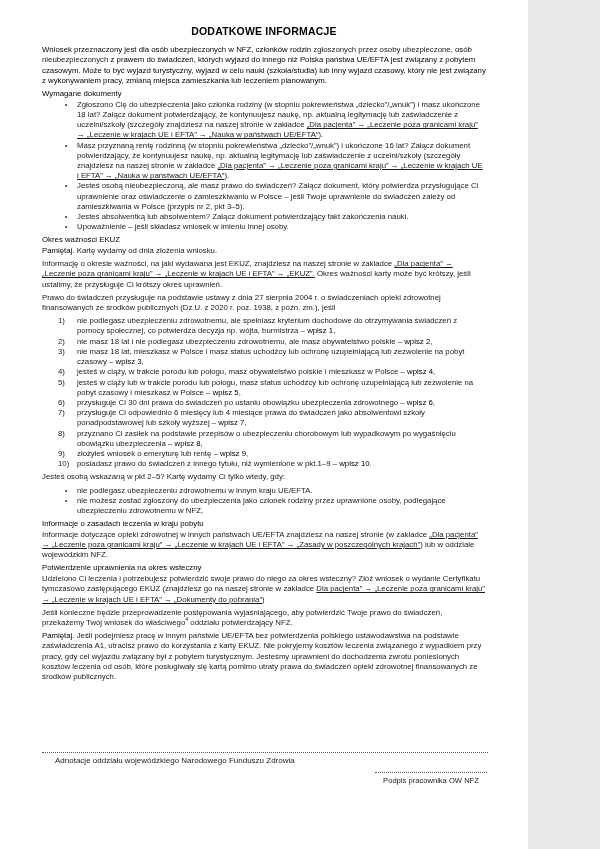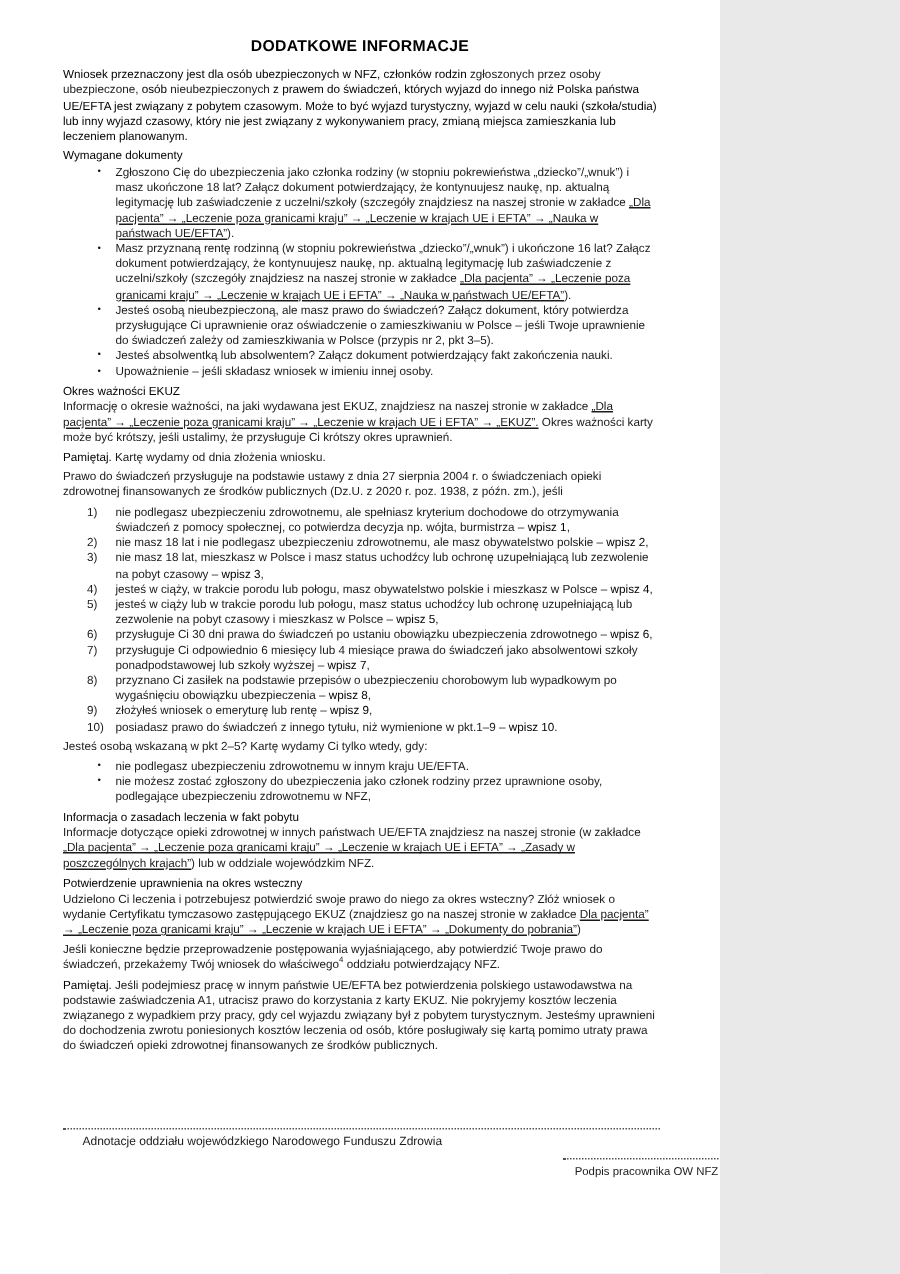--- a/index.html
+++ b/index.html
@@ -1,18 +1,18 @@
 <!DOCTYPE html>
 <html lang="pl"><head>
 <meta charset="utf-8">
 <style>
   html,body{margin:0;padding:0;background:#e9e9e9;}
   .page{
     position:relative;
-    width:480px;height:849px;
+    width:528px;height:849px;
     background:#ffffff;
     box-sizing:border-box;
     padding:26px 42px 0 42px;
     font-family:"Liberation Sans","DejaVu Sans",sans-serif;
     font-size:7.8px;
     line-height:10.2px;
     color:#1a1a1a;
     overflow:hidden;
   }
   .doc-title{
@@ -94,22 +94,22 @@
         <div class="li">
           <span class="marker">•</span>
           <span class="content"><span class="">Jesteś absolwentką lub absolwentem? Załącz dokument potwierdzający fakt zakończenia nauki.</span></span>
         </div>
         <div class="li">
           <span class="marker">•</span>
           <span class="content"><span class="">Upoważnienie – jeśli składasz wniosek w imieniu innej osoby.</span></span>
         </div>
       </div>
       <div class="heading">Okres ważności EKUZ</div>
+      <div class="para"><span class="b ">Pamiętaj.</span><span class=""> Kartę wydamy od dnia złożenia wniosku.</span></div>
       <div class="para"><span class="">Informację o okresie ważności, na jaki wydawana jest EKUZ, znajdziesz na naszej stronie w zakładce </span><span class="u ">„Dla pacjenta” → „Leczenie poza granicami kraju” → „Leczenie w krajach UE i EFTA” → „EKUZ”.</span><span class=""> Okres ważności karty może być krótszy, jeśli ustalimy, że przysługuje Ci krótszy okres uprawnień.</span></div>
-      <div class="para"><span class="b ">Pamiętaj.</span><span class=""> Kartę wydamy od dnia złożenia wniosku.</span></div>
       <div class="para"><span class="">Prawo do świadczeń przysługuje na podstawie ustawy z dnia 27 sierpnia 2004 r. o świadczeniach opieki zdrowotnej finansowanych ze środków publicznych (Dz.U. z 2020 r. poz. 1938, z późn. zm.), jeśli</span></div>
       <div class="list">
         <div class="li num">
           <span class="marker">1)</span>
           <span class="content"><span class="">nie podlegasz ubezpieczeniu zdrowotnemu, ale spełniasz kryterium dochodowe do otrzymywania świadczeń z pomocy społecznej, co potwierdza decyzja np. wójta, burmistrza – </span><span class="b ">wpisz 1</span><span class="">,</span></span>
         </div>
         <div class="li num">
           <span class="marker">2)</span>
           <span class="content"><span class="">nie masz 18 lat i nie podlegasz ubezpieczeniu zdrowotnemu, ale masz obywatelstwo polskie – </span><span class="b ">wpisz 2</span><span class="">,</span></span>
         </div>
@@ -150,21 +150,21 @@
       <div class="list">
         <div class="li">
           <span class="marker">•</span>
           <span class="content"><span class="">nie podlegasz ubezpieczeniu zdrowotnemu w innym kraju UE/EFTA.</span></span>
         </div>
         <div class="li">
           <span class="marker">•</span>
           <span class="content"><span class="">nie możesz zostać zgłoszony do ubezpieczenia jako członek rodziny przez uprawnione osoby, podlegające ubezpieczeniu zdrowotnemu w NFZ,</span></span>
         </div>
       </div>
-      <div class="heading">Informacja o zasadach leczenia w fakt pobytu</div>
+      <div class="heading">Informacje o zasadach leczenia w kraju pobytu</div>
       <div class="para"><span class="">Informacje dotyczące opieki zdrowotnej w innych państwach UE/EFTA znajdziesz na naszej stronie (w zakładce </span><span class="u ">„Dla pacjenta” → „Leczenie poza granicami kraju” → „Leczenie w krajach UE i EFTA” → „Zasady w poszczególnych krajach”</span><span class="">) lub w oddziale wojewódzkim NFZ.</span></div>
       <div class="heading">Potwierdzenie uprawnienia na okres wsteczny</div>
       <div class="para"><span class="">Udzielono Ci leczenia i potrzebujesz potwierdzić swoje prawo do niego za okres wsteczny? Złóż wniosek o wydanie Certyfikatu tymczasowo zastępującego EKUZ (znajdziesz go na naszej stronie w zakładce </span><span class="u ">Dla pacjenta” → „Leczenie poza granicami kraju” → „Leczenie w krajach UE i EFTA” → „Dokumenty do pobrania”</span><span class="">)</span></div>
       <div class="para"><span class="">Jeśli konieczne będzie przeprowadzenie postępowania wyjaśniającego, aby potwierdzić Twoje prawo do świadczeń, przekażemy Twój wniosek do właściwego</span><span class="sup">4</span><span class=""> oddziału potwierdzający NFZ.</span></div>
       <div class="para"><span class="b ">Pamiętaj.</span><span class=""> Jeśli podejmiesz pracę w innym państwie UE/EFTA bez potwierdzenia polskiego ustawodawstwa na podstawie zaświadczenia A1, utracisz prawo do korzystania z karty EKUZ. Nie pokryjemy kosztów leczenia związanego z wypadkiem przy pracy, gdy cel wyjazdu związany był z pobytem turystycznym. Jesteśmy uprawnieni do dochodzenia zwrotu poniesionych kosztów leczenia od osób, które posługiwały się kartą pomimo utraty prawa do świadczeń opieki zdrowotnej finansowanych ze środków publicznych.</span></div>
     </div>
 
   <div class="footer">
     <div class="footer-rule"></div>
     <div class="footer-annotations">Adnotacje oddziału wojewódzkiego Narodowego Funduszu Zdrowia</div>

